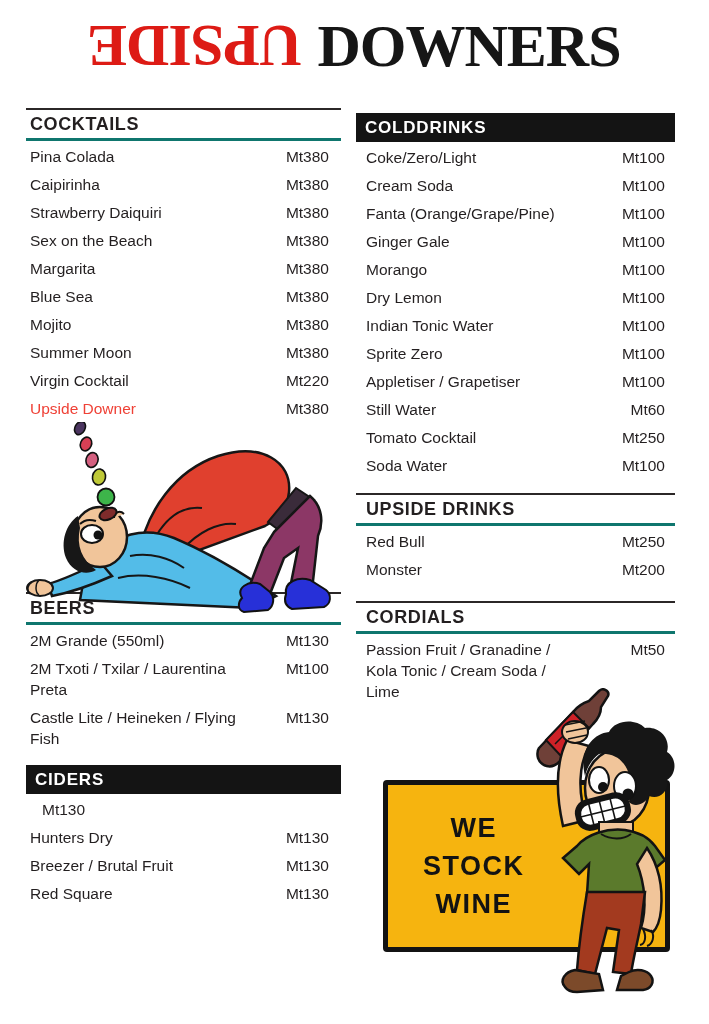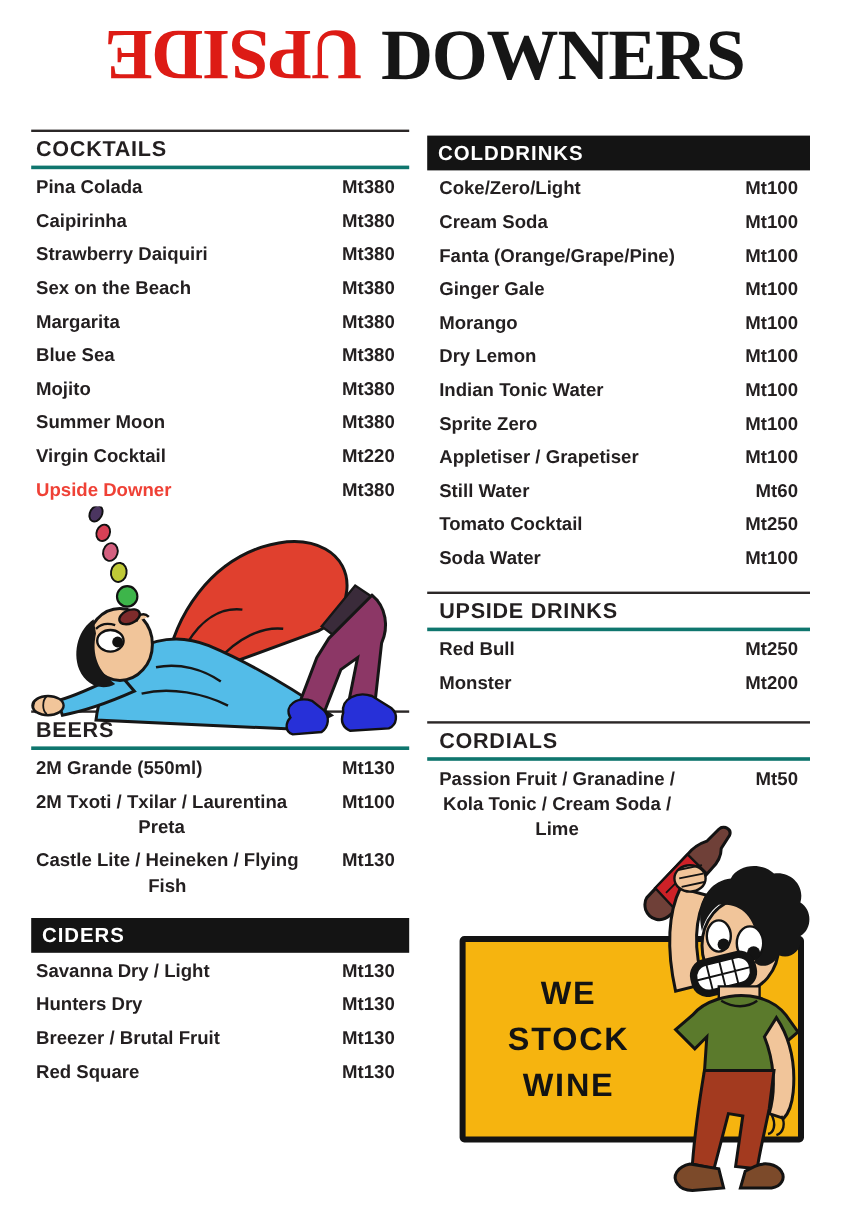--- a/index.html
+++ b/index.html
@@ -28,21 +28,21 @@
   .col-right .hdr-plain{padding-left:10px}
   .hdr-bar{
     background:#141414;color:#ffffff;height:29px;line-height:29px;
     padding-left:9px;font-size:17px;font-weight:700;letter-spacing:.8px;
   }
   .mt5{margin-top:5px}.mt10{margin-top:13px}.mt14{margin-top:14px}.mt18{margin-top:18px}
 
   .list{margin-top:1px}
   .row{
     display:flex;justify-content:space-between;align-items:flex-start;
-    padding:3.5px 12px 3.5px 4px;line-height:21px;font-size:15.5px;font-weight:700;text-align:center;
+    padding:3.5px 12px 3.5px 4px;line-height:21px;font-size:15.5px;font-weight:400;
   }
   .col-right .row{padding:3.5px 10px}
   .iname{white-space:pre-line}
   .iprice{white-space:nowrap;margin-left:12px}
   .row.highlight .iname{color:#EF4136}
 
   
   .illu-drinker{position:relative;height:170px}
   .illu-drinker svg{position:absolute;left:-4px;top:0;z-index:3;pointer-events:none}
 
@@ -180,21 +180,20 @@
           <span class="iname">Castle Lite / Heineken / Flying
 Fish</span>
           <span class="iprice">Mt130</span>
         </div>
       </div>
 
     <div class="hdr-bar mt10">CIDERS</div>
     <div class="list">
 
         <div class="row">
-          <span class="iname">Savanna Dry / Light</span>
           <span class="iprice">Mt130</span>
         </div>
 
         <div class="row">
           <span class="iname">Hunters Dry</span>
           <span class="iprice">Mt130</span>
         </div>
 
         <div class="row">
           <span class="iname">Breezer / Brutal Fruit</span>

